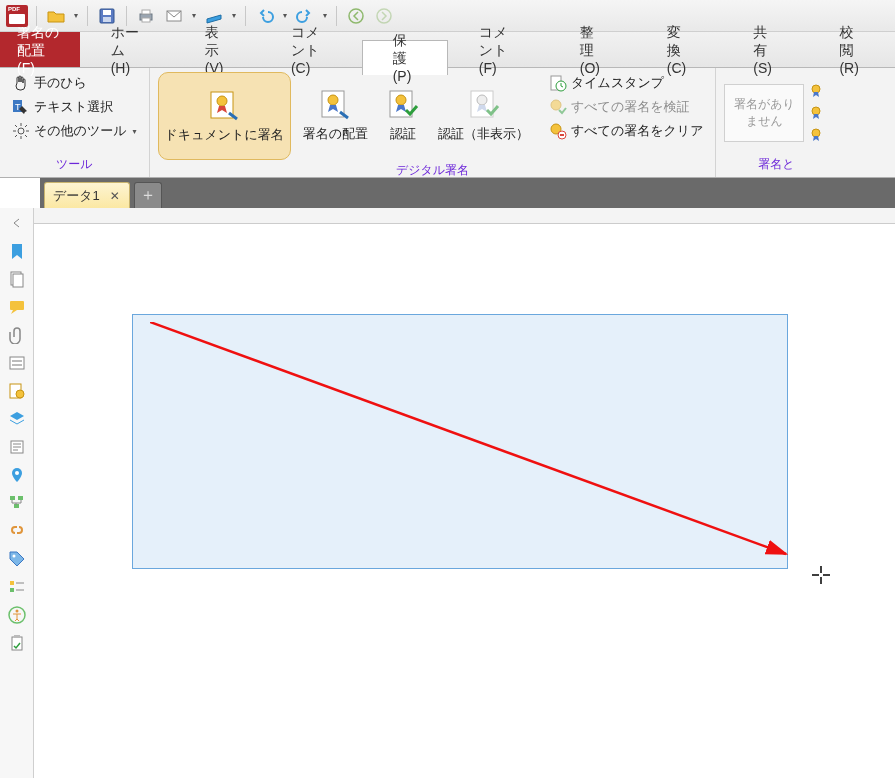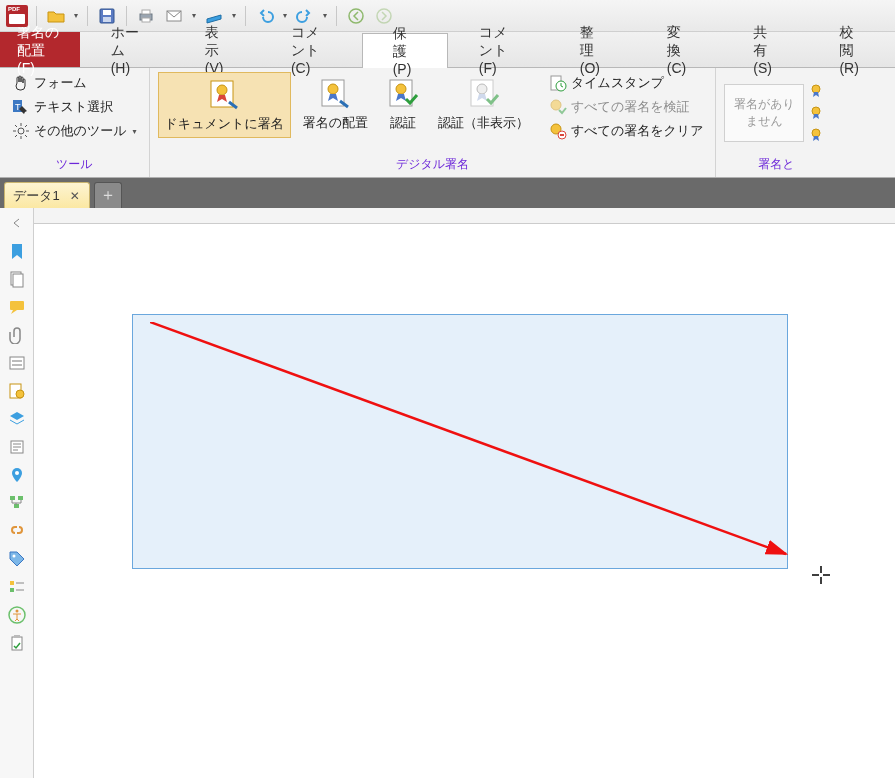--- a/index.html
+++ b/index.html
@@ -11,36 +11,36 @@
   .qat-btn { width: 26px; height: 26px; display: flex; align-items: center; justify-content: center; border-radius: 2px; }
   .qat-dd { width: 10px; display:flex; align-items:center; justify-content:center; color:#555; font-size:8px;}
   .app-icon { width:22px;height:22px;background:#b3282d;border-radius:2px;position:relative;}
   .app-icon::before{content:"PDF";position:absolute;top:1px;left:2px;font-size:6px;color:#fff;font-weight:bold;}
   .app-icon::after{content:"";position:absolute;left:3px;right:3px;bottom:3px;height:10px;background:#fff;border-radius:1px;}
 
   
   .tabs { height: 36px; background: linear-gradient(#f1f1f1,#e6e6e6); display: flex; align-items: stretch; border-bottom: 1px solid #b8b8b8; }
   .tab { padding: 0 30px; display:flex; align-items:center; font-size: 14px; color:#333; border:1px solid transparent; border-bottom:none; cursor:default;}
   .tab.file { background:#b3282d; color:#fff; padding:0 16px;}
-  .tab.active { background:#fff; border-color:#b8b8b8; position:relative; top:1px; }
+  .tab.active { background:#fff; border-color:#b8b8b8; position:relative; top:8px; }
 
   
   .ribbon { height: 110px; background:#f3f3f3; border-bottom:1px solid #b0b0b0; display:flex; }
   .group { border-right:1px solid #d3d3d3; padding:4px 8px 0 8px; display:flex; flex-direction:column; }
   .group-body { flex:1; display:flex; align-items:flex-start; gap:6px;}
   .group-label { text-align:center; font-size:12px; color:#6d28d9; padding:2px 0 4px 0;}
   .v-small { display:flex; flex-direction:column; gap:2px;}
   .small-btn { display:flex; align-items:center; gap:4px; padding:2px 4px; border-radius:2px; white-space:nowrap;}
-  .big-btn { display:flex; flex-direction:column; align-items:center; justify-content:flex-start; width:auto; padding:5px 6px; border-radius:0; gap:4px; text-align:center;}
+  .big-btn { display:flex; flex-direction:column; align-items:center; justify-content:flex-start; width:auto; padding:16px 6px; border-radius:10px; gap:4px; text-align:center;}
   .big-btn.selected{background:#f6e2b3;border:1px solid #e0b95e;}
   .big-btn .lbl{font-size:13px;line-height:1.2;}
   .sig-status { width:80px; border:1px solid #d0d0d0; background:#fafafa; color:#999; font-size:12px; display:flex; align-items:center; justify-content:center; text-align:center; padding:4px; height:58px;}
 
   
-  .doctabs { height:30px; background:#6a6a6a; display:flex; align-items:flex-end; padding-left:4px; gap:4px; padding-top:4px;}
+  .doctabs { height:30px; background:#6a6a6a; display:flex; align-items:flex-end; padding-left:4px; gap:4px; padding-top:4px;margin-left:40px;}
   .doctab { height:26px; background:linear-gradient(#fdf4d2,#fbe8a3); border:1px solid #c9b46e; border-bottom:none; border-radius:3px 3px 0 0; display:flex; align-items:center; padding:0 8px; gap:10px; font-size:13px; color:#333; min-width:86px;}
   .doctab .close{font-size:12px;color:#555;}
   .addtab{width:28px;height:26px;background:#8a8a8a;border:1px solid #555;border-bottom:none;border-radius:3px 3px 0 0;display:flex;align-items:center;justify-content:center;color:#ddd;font-size:16px;}
 
   
   .work { position:absolute; top:208px; left:0; right:0; bottom:0; display:flex;}
   .rulerbar{height:16px;background:#f4f4f4;border-bottom:1px solid #ccc;width:100%;}
   .sidepanel{width:34px;background:#f7f7f7;border-right:1px solid #cfcfcf;display:flex;flex-direction:column;align-items:center;padding-top:4px;gap:6px;}
   .sidepanel .ic{width:22px;height:22px;display:flex;align-items:center;justify-content:center;}
   .canvas-wrap{flex:1;position:relative;background:#fff;}
@@ -137,21 +137,21 @@
 
 <div class="ribbon">
 
   <div class="group">
     <div class="group-body">
       <div class="v-small">
         <div class="small-btn">
           <svg width="18" height="18">
               <path d="M5 9V4a1 1 0 012 0v4V3a1 1 0 012 0v5V4a1 1 0 012 0v5V6a1 1 0 012 0v6a4 4 0 01-4 4H8a4 4 0 01-4-4l1-3z" fill="none" stroke="#333"></path>
             </svg>
-          <span>フォーム</span>
+          <span>手のひら</span>
         </div>
         <div class="small-btn">
           <svg width="18" height="18">
               <rect x="1" y="2" width="9" height="12" fill="#3c78c3"></rect>
               <text x="3" y="12" font-size="9" fill="#fff">T</text>
               <path d="M10 8l5 5-2 1-1 2-5-5z" fill="#333"></path>
             </svg>
           <span>テキスト選択</span>
         </div>
         <div class="small-btn">

